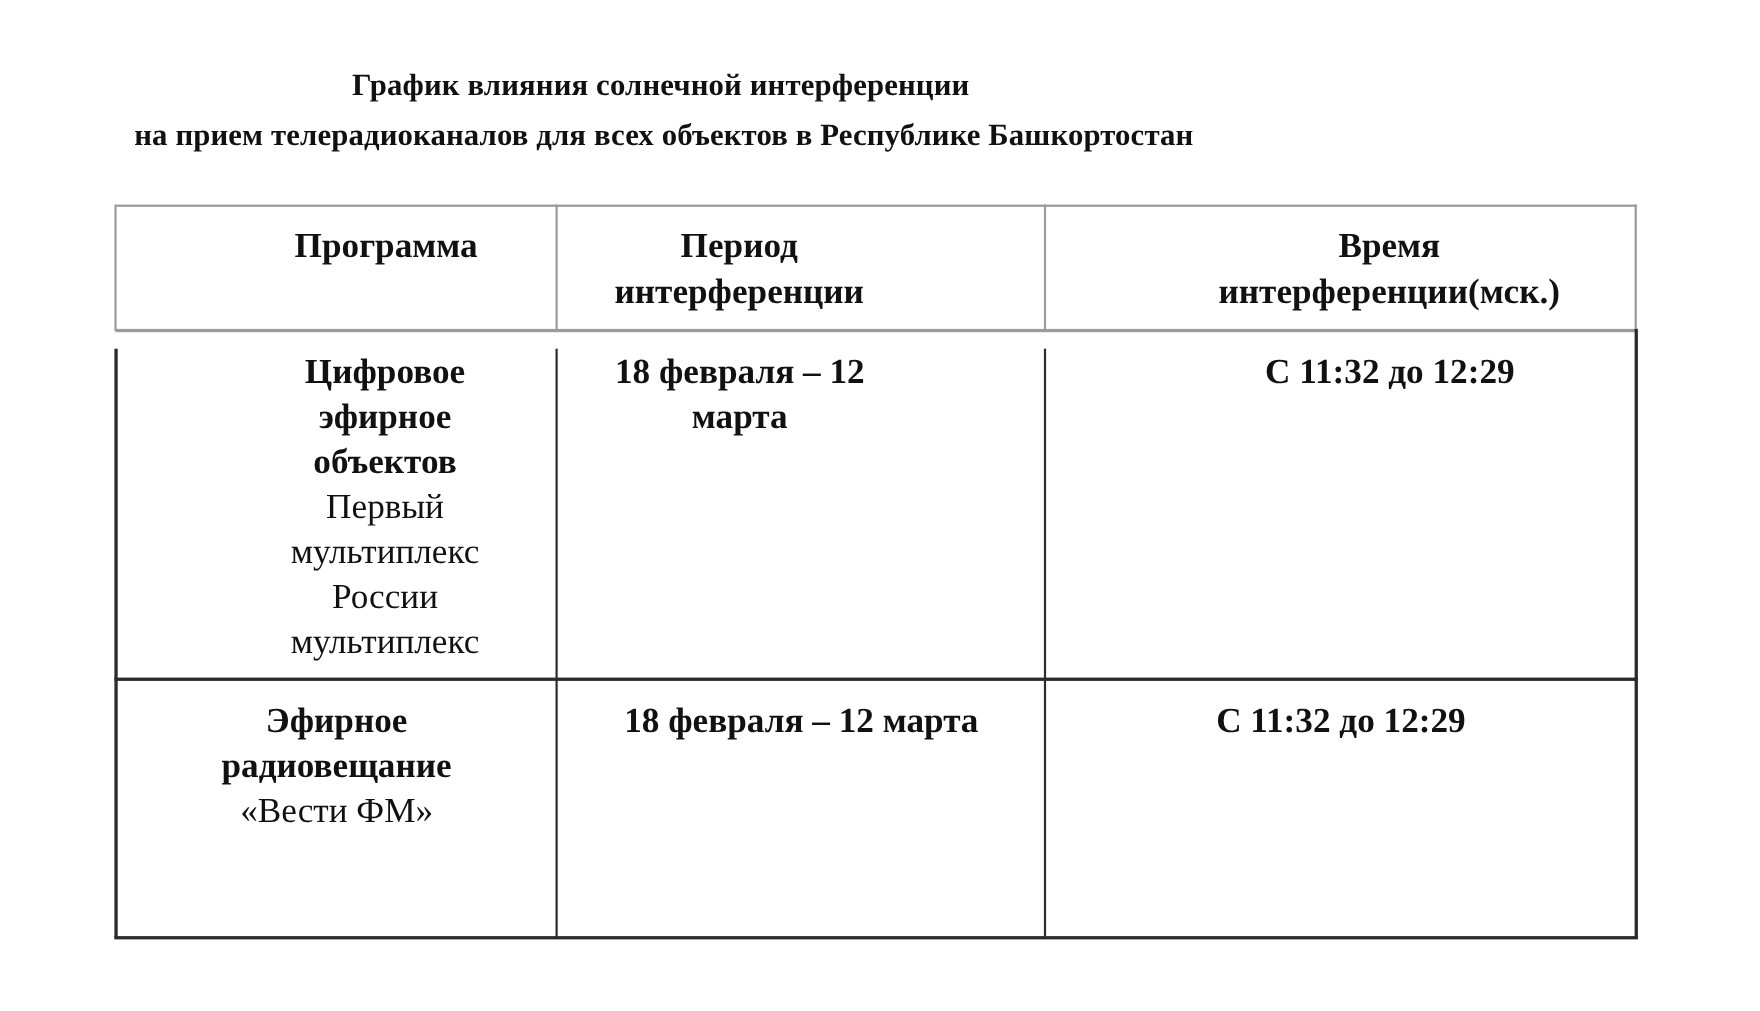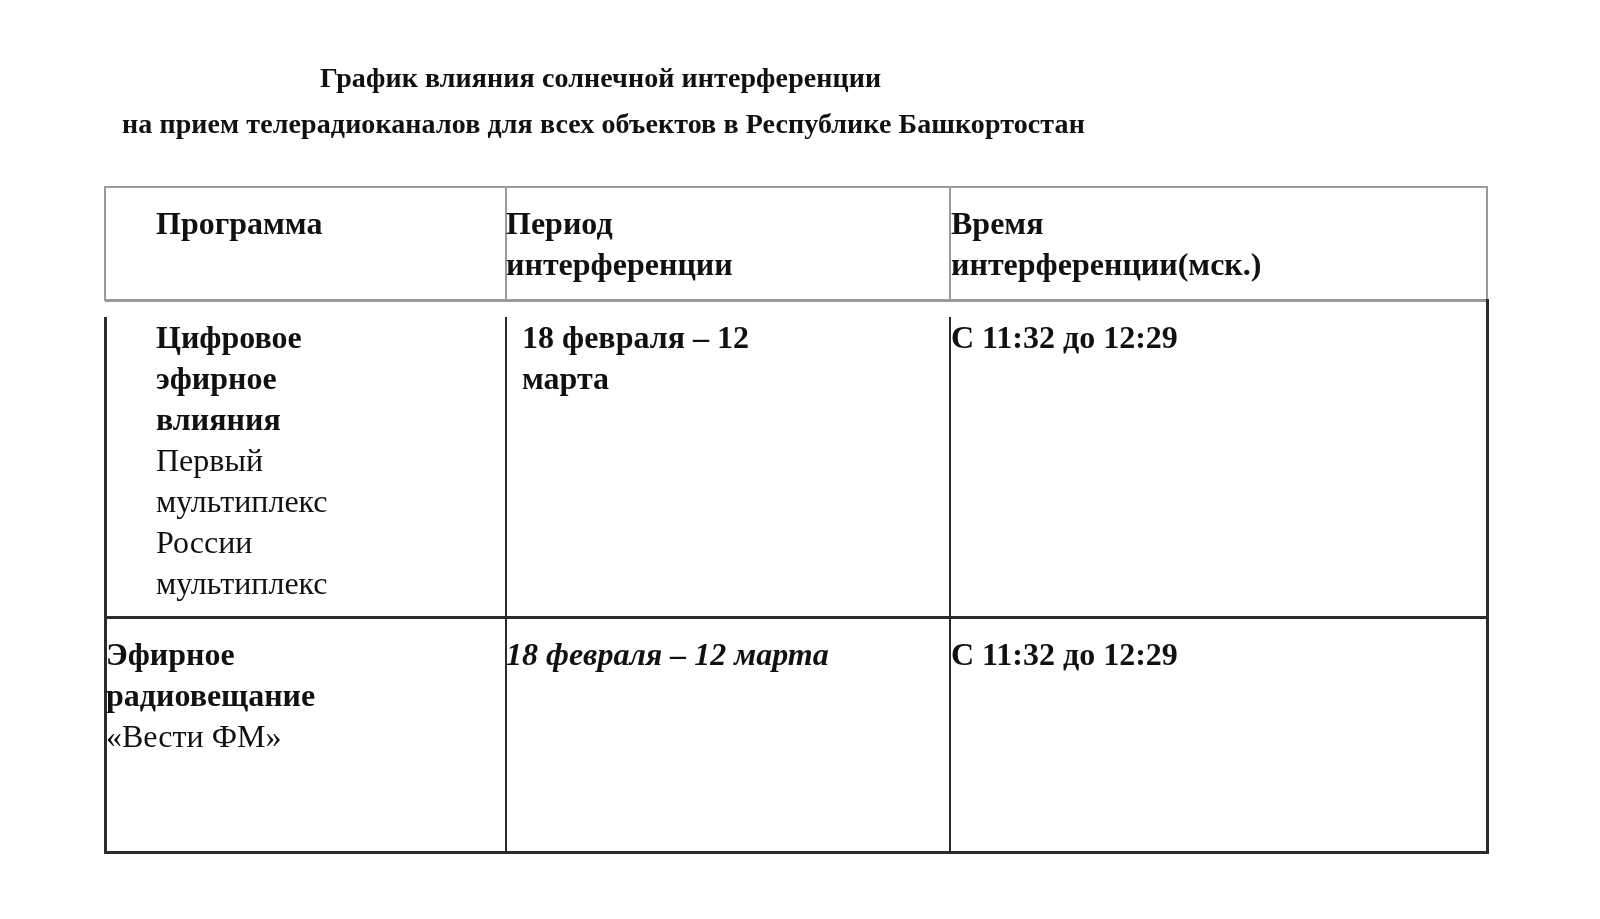--- a/index.html
+++ b/index.html
@@ -6,21 +6,21 @@
     body { width: 1600px; height: 919px; position: relative; overflow: hidden;
       font-family: "Liberation Serif", "DejaVu Serif", serif; color: #111; }
     .title { position: absolute; left: 0; top: 58px; width: 1600px; }
     .title-line { position: absolute; white-space: nowrap; font-weight: bold;
       font-size: 28px; line-height: 40px; letter-spacing: 0.1px; }
     .t1 { left: 320px; top: 0; }
     .t2 { left: 122px; top: 46px; }
 
     .table { position: absolute; left: 106px; top: 189px; width: 1382px; height: 664px; }
     .hline, .vline { position: absolute; }
-    .cell { position: absolute; text-align: left; font-size: 32px; line-height: 41px; }
+    .cell { position: absolute; text-align: center; font-size: 32px; line-height: 41px; }
     .b { font-weight: bold; }
     .n { font-weight: normal; }
   </style>
 </head>
 <body>
 
 <div class="title">
   <div class="title-line t1">График влияния солнечной интерференции</div>
   <div class="title-line t2">на прием телерадиоканалов для всех объектов в Республике Башкортостан</div>
 </div>
@@ -49,38 +49,38 @@
     <div>интерференции</div>
   </div>
   <div class="cell b" style="left:845px;top:14px;width:624px;">
     <div>Время</div>
     <div>интерференции(мск.)</div>
   </div>
 
   <div class="cell" style="left:50px;top:128px;width:388px;">
     <div class="b">Цифровое</div>
     <div class="b">эфирное</div>
-    <div class="b">влияния</div>
+    <div class="b">объектов</div>
     <div class="n">Первый</div>
     <div class="n">мультиплекс</div>
     <div class="n">России</div>
     <div class="n">мультиплекс</div>
   </div>
-  <div class="cell b" style="left:400px;top:128px;width:333px;padding-left:16px;">
+  <div class="cell b" style="left:400px;top:128px;width:333px;">
     <div>18 февраля – 12</div>
     <div>марта</div>
   </div>
   <div class="cell b" style="left:845px;top:128px;width:625px;">
     <div>С 11:32 до 12:29</div>
   </div>
 
   <div class="cell" style="left:0px;top:445px;width:400px;">
     <div class="b">Эфирное</div>
     <div class="b">радиовещание</div>
     <div class="n">«Вести ФМ»</div>
   </div>
-  <div class="cell b" style="left:400px;top:445px;width:445px;font-style:italic;">
+  <div class="cell b" style="left:400px;top:445px;width:445px;">
     <div>18 февраля – 12 марта</div>
   </div>
   <div class="cell b" style="left:845px;top:445px;width:536px;">
     <div>С 11:32 до 12:29</div>
   </div>
 </div>
 
 </body></html>

